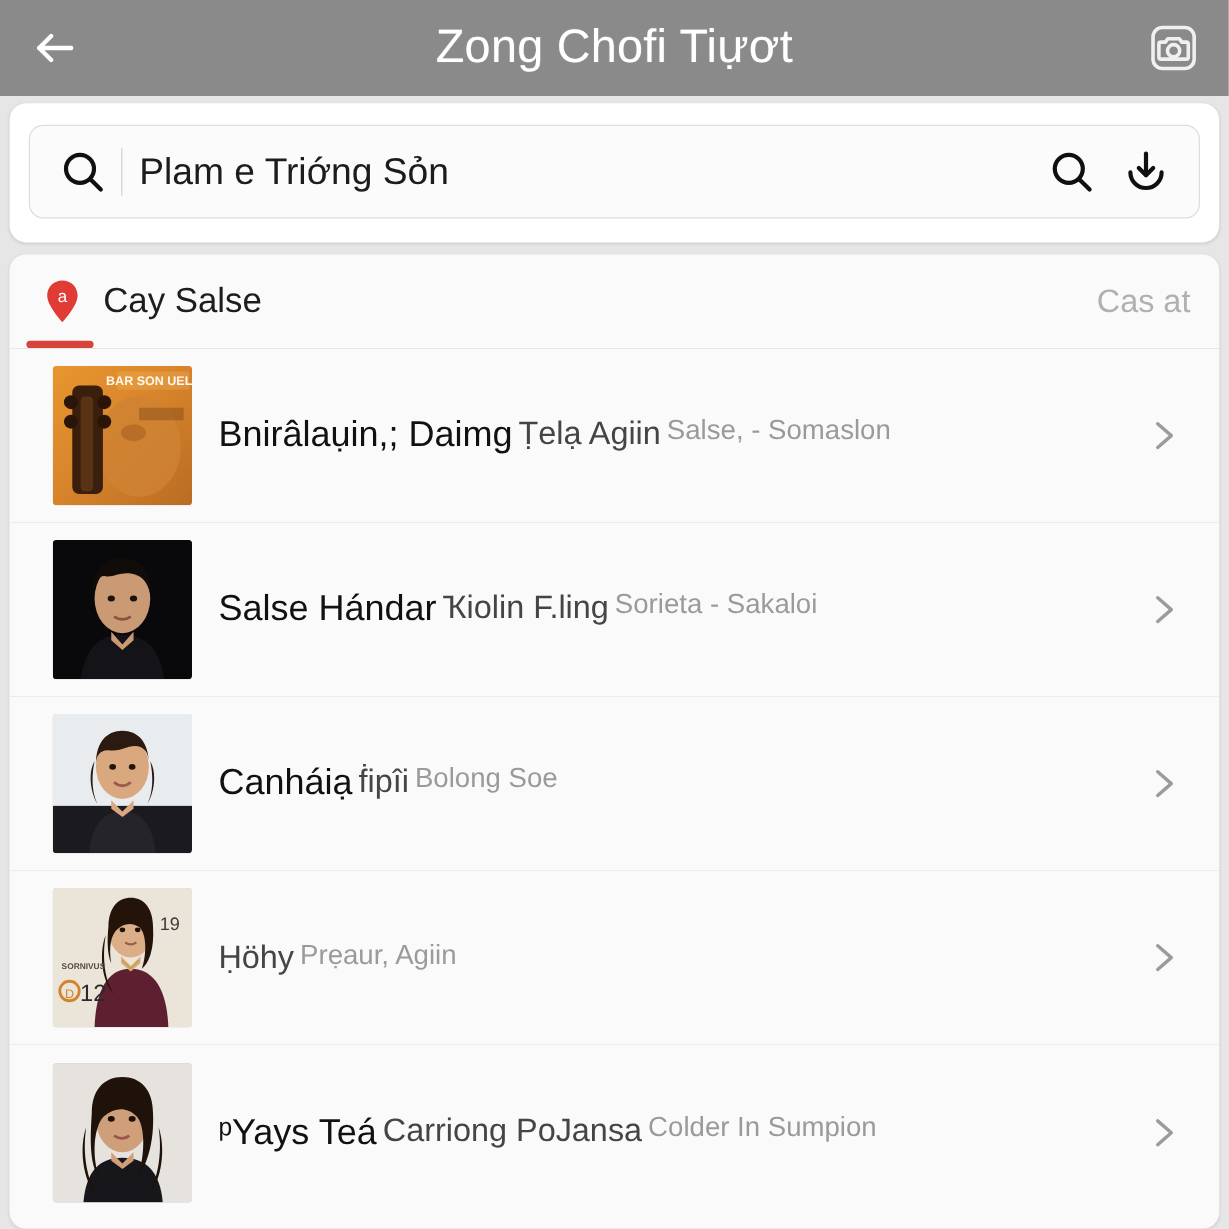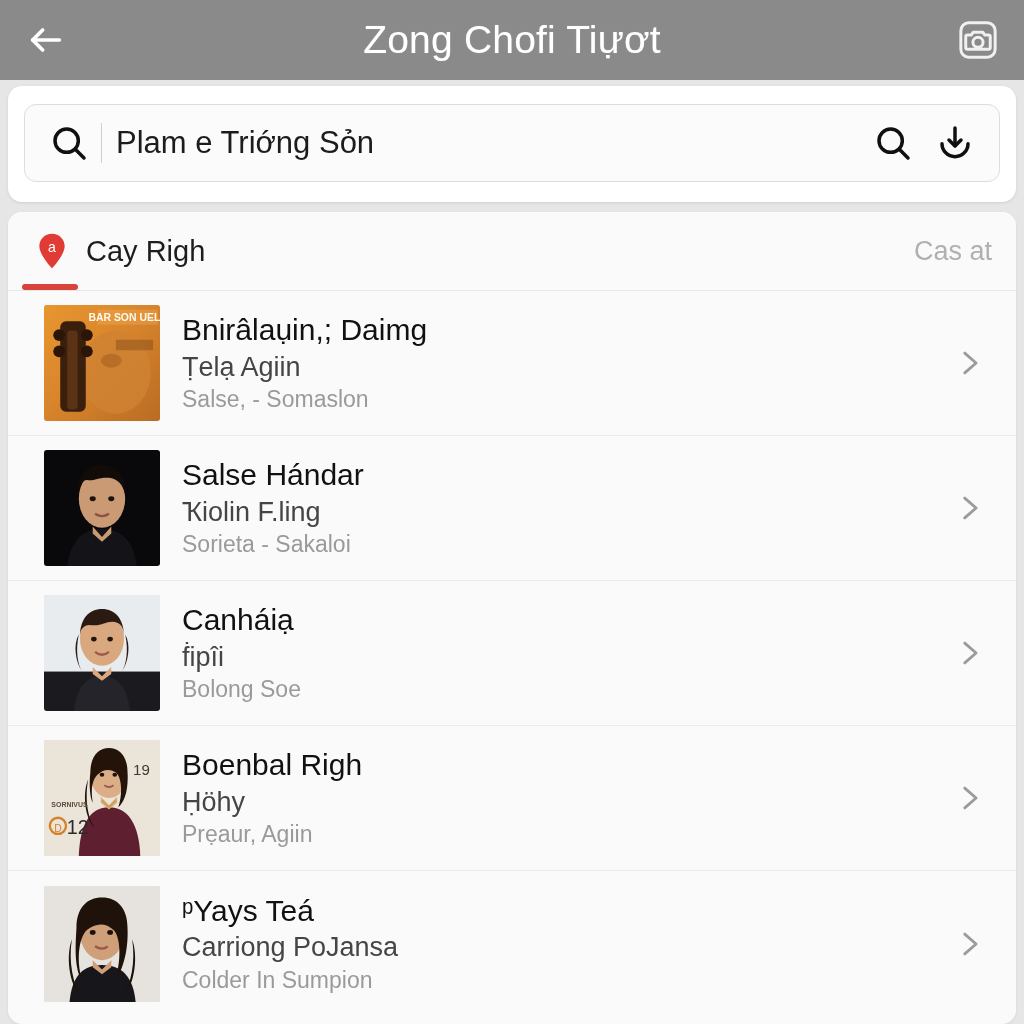--- a/index.html
+++ b/index.html
@@ -72,21 +72,21 @@
     display:flex; align-items:center; gap:22px;
     padding:14px 24px 14px 36px; height:145px;
     border-bottom:1px solid #ececec; cursor:pointer; background:#fafafa;
   }
   .row:last-child { border-bottom:none; }
   .thumb {
     width:116px; height:116px; flex:0 0 auto; border-radius:3px;
     overflow:hidden; position:relative; background:#cccccc;
   }
   .thumb svg { display:block; width:100%; height:100%; }
-  .row-text { flex:1; min-width:0; display:flex; flex-direction:column; gap:5px; }
+  .row-text { flex:1; min-width:0; display:flex; gap:5px; }
   .r-title { font-size:30px; color:#111111; font-weight:400; line-height:1.12; white-space:nowrap; overflow:hidden; text-overflow:ellipsis; }
   .r-sub   { font-size:27px; color:#454545; font-weight:400; line-height:1.12; white-space:nowrap; overflow:hidden; text-overflow:ellipsis; }
   .r-meta  { font-size:23px; color:#9a9a9a; font-weight:400; line-height:1.12; white-space:nowrap; overflow:hidden; text-overflow:ellipsis; }
   .chev { width:46px; flex:0 0 auto; display:flex; align-items:center; justify-content:center; }
 </style>
 </head>
 <body>
 
 <div class="phone">
 
@@ -137,21 +137,21 @@
   </div>
 
   <div class="results-card">
 
     <div class="tabrow">
       <div class="tab-left">
         <svg viewBox="0 0 24 24" width="40" height="40">
           <path d="M12 1.6c-4.3 0-7.6 3.3-7.6 7.5 0 5.3 7.6 13.3 7.6 13.3s7.6-8 7.6-13.3c0-4.2-3.3-7.5-7.6-7.5z" fill="#e03b34"></path>
           <text x="12" y="12.6" font-size="8.5" font-family="Liberation Sans, sans-serif" fill="#ffffff" text-anchor="middle">a</text>
         </svg>
-        <span class="tab-label">Cay Righ</span>
+        <span class="tab-label">Cay Salse</span>
       </div>
       <span class="tab-right">Cas at</span>
       <div class="tab-underline" style="background:#d8433c"></div>
     </div>
     <div class="tab-divider"></div>
 
     <div class="row">
       <div class="thumb">
         <svg viewBox="0 0 100 100" preserveAspectRatio="none">
           <defs>
@@ -255,21 +255,20 @@
           <path d="M49 49l7 7 7-7v5l-7 6-7-6z" fill="#dcae88"></path>
           <path d="M50 52l6 6 6-6" stroke="#c6a24a" stroke-width="1.4" fill="none"></path>
           <text x="84" y="30" font-size="13" font-family="Liberation Sans, sans-serif" fill="#3a3a3a" text-anchor="middle">19</text>
           <text x="22" y="58" font-size="6" font-family="Liberation Sans, sans-serif" font-weight="bold" fill="#5a4a3a" text-anchor="middle">SORNIVUS</text>
           <circle cx="12" cy="74" r="7" fill="none" stroke="#d2832c" stroke-width="2"></circle>
           <text x="12" y="79" font-size="9" font-family="Liberation Sans, sans-serif" fill="#d2832c" text-anchor="middle">D</text>
           <text x="29" y="81" font-size="17" font-family="Liberation Sans, sans-serif" fill="#2a2a2a" text-anchor="middle">12</text>
         </svg>
       </div>
       <div class="row-text">
-        <div class="r-title">Boenbal Righ</div>
         <div class="r-sub">Ḥöhy</div>
         <div class="r-meta">Prẹaur, Agiin</div>
       </div>
       <div class="chev">
         <svg viewBox="0 0 24 24" width="34" height="34" fill="none" stroke="#9b9b9b" stroke-width="2" stroke-linecap="round" stroke-linejoin="round">
           <polyline points="9,5 17,12 9,19"></polyline>
         </svg>
       </div>
     </div>
 

